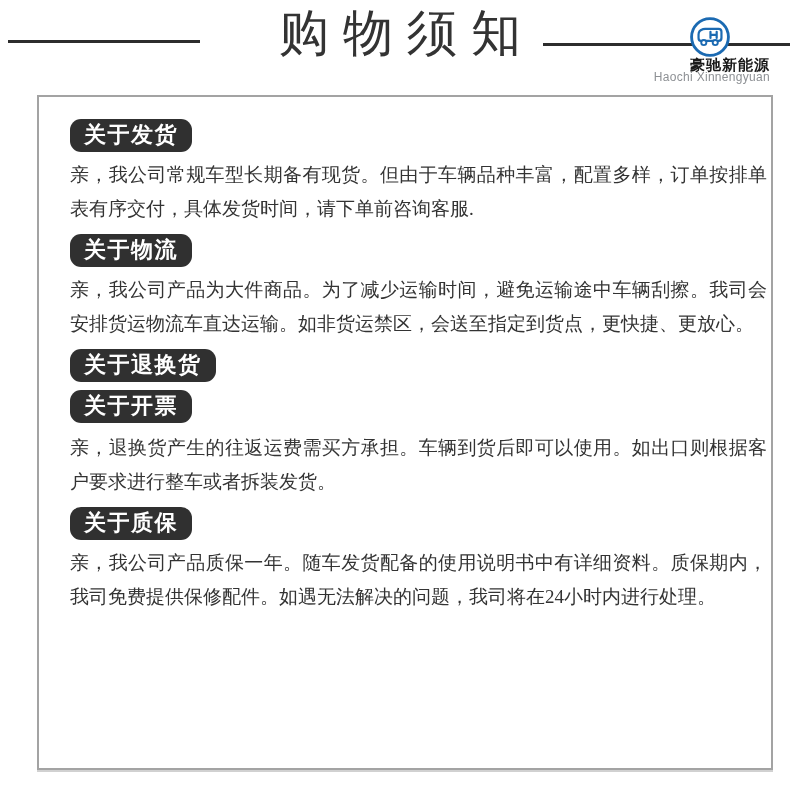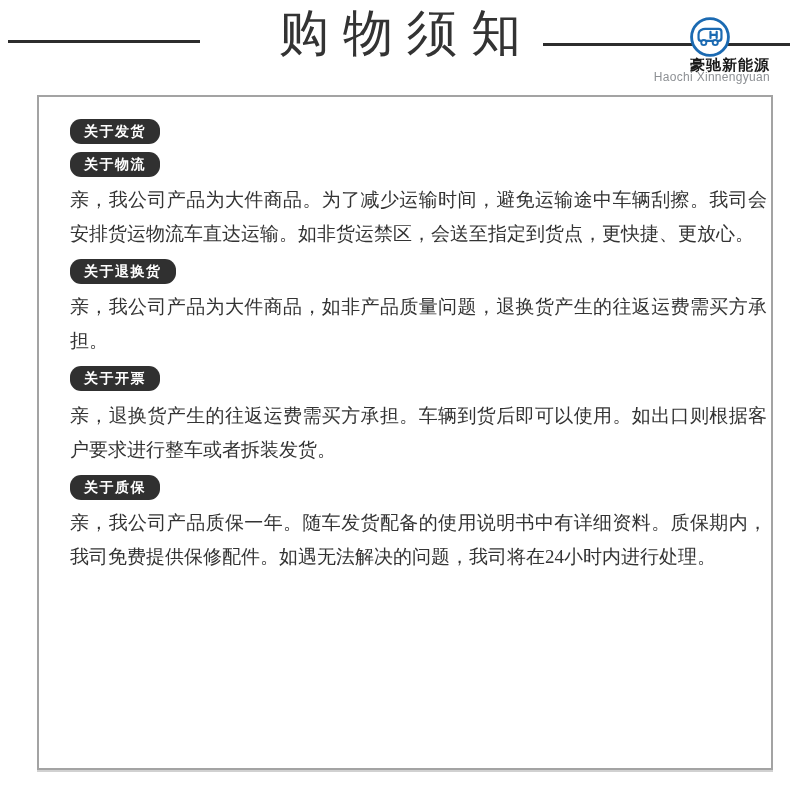--- a/index.html
+++ b/index.html
@@ -24,21 +24,21 @@
   
   .notice-box{
     position:absolute;left:37px;top:95px;width:736px;height:675px;
     box-sizing:border-box;border:2px solid var(--border,#a3a3a3);
     padding:22px 4px 0 31px;background:var(--page_bg,#fff);
     box-shadow:0 2px 0 rgba(0,0,0,.18);
   }
   .section + .section{margin-top:8px;}
   .badge{
     display:inline-block;background:var(--badge_bg,#303030);color:#fff;
-    font-size:14px;font-weight:bold;line-height:1;letter-spacing:1.5px;
+    font-size:22px;font-weight:bold;line-height:1;letter-spacing:1.5px;
     padding:5px 14px 6px;border-radius:11px;text-align:right;
   }
   .body-text{
     margin:6px 0 0;font-size:19px;line-height:34px;color:var(--text,#333);
     text-align:justify;font-family:"Liberation Serif","DejaVu Serif",serif;
   }
 </style>
 </head>
 <body>
 
@@ -63,30 +63,30 @@
       </span>
       <div class="brand-cn">豪驰新能源</div>
       <div class="brand-en">Haochi Xinnengyuan</div>
     </div>
   </header>
 
   <main class="notice-box">
 
     <section class="section">
       <span class="badge">关于发货</span>
+      <p class="body-text">亲，我公司常规车型长期备有现货。但由于车辆品种丰富，配置多样，订单按排单表有序交付，具体发货时间，请下单前咨询客服.</p>
     </section>
 
     <section class="section">
       <span class="badge">关于物流</span>
       <p class="body-text">亲，我公司产品为大件商品。为了减少运输时间，避免运输途中车辆刮擦。我司会安排货运物流车直达运输。如非货运禁区，会送至指定到货点，更快捷、更放心。</p>
     </section>
 
     <section class="section">
       <span class="badge">关于退换货</span>
-      <p class="body-text">亲，我公司产品为大件商品，如非产品质量问题，退换货产生的往返运费需买方承担。</p>
     </section>
 
     <section class="section">
       <span class="badge">关于开票</span>
     </section>
 
     <section class="section">
       <p class="body-text">亲，退换货产生的往返运费需买方承担。车辆到货后即可以使用。如出口则根据客户要求进行整车或者拆装发货。</p>
     </section>
 

